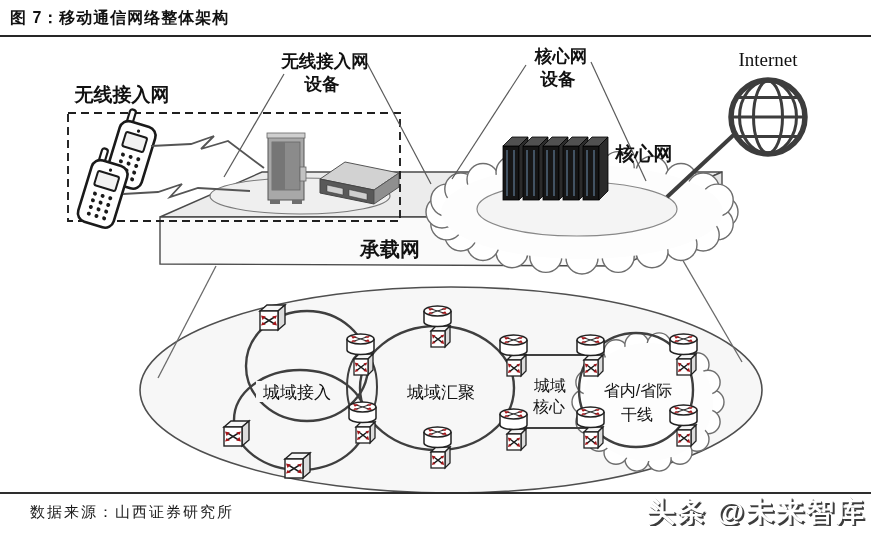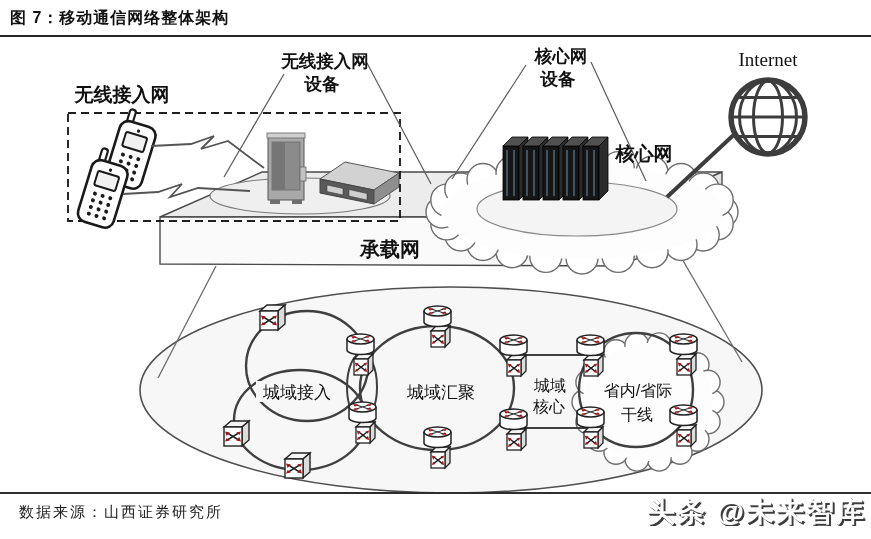--- a/index.html
+++ b/index.html
@@ -1,21 +1,21 @@
 <!DOCTYPE html>
 <html><head>
 <meta charset="utf-8">
 <style>
   html,body{margin:0;padding:0;background:#fff;}
   .page{position:relative;width:871px;height:526px;background:#fff;overflow:hidden;
         font-family:"Liberation Sans","DejaVu Sans",sans-serif;}
   .fig-title{position:absolute;left:10px;top:8px;font-size:16px;font-weight:bold;color:#111;letter-spacing:1px;}
   .title-rule{position:absolute;left:0;top:35px;width:871px;height:2px;background:#262626;}
   .footer-rule{position:absolute;left:0;top:492px;width:871px;height:2px;background:#2e2e2e;}
-  .source{position:absolute;left:19px;top:503px;font-size:15px;color:#1a1a1a;letter-spacing:2px;}
+  .source{position:absolute;left:30px;top:503px;font-size:15px;color:#1a1a1a;letter-spacing:2px;}
   .watermark{position:absolute;right:5px;top:493px;font-size:28px;font-weight:bold;color:#fff;
              letter-spacing:2px;text-shadow:2px 2px 0 #3c3c3c,1px 1px 0 #555;}
   svg{position:absolute;left:0;top:0;}
   text{font-family:"Liberation Sans","DejaVu Sans",sans-serif;fill:#111;}
   .b{font-weight:bold;}
   .serif{font-family:"Liberation Serif","DejaVu Serif",serif;}
 </style>
 </head>
 <body>
 

